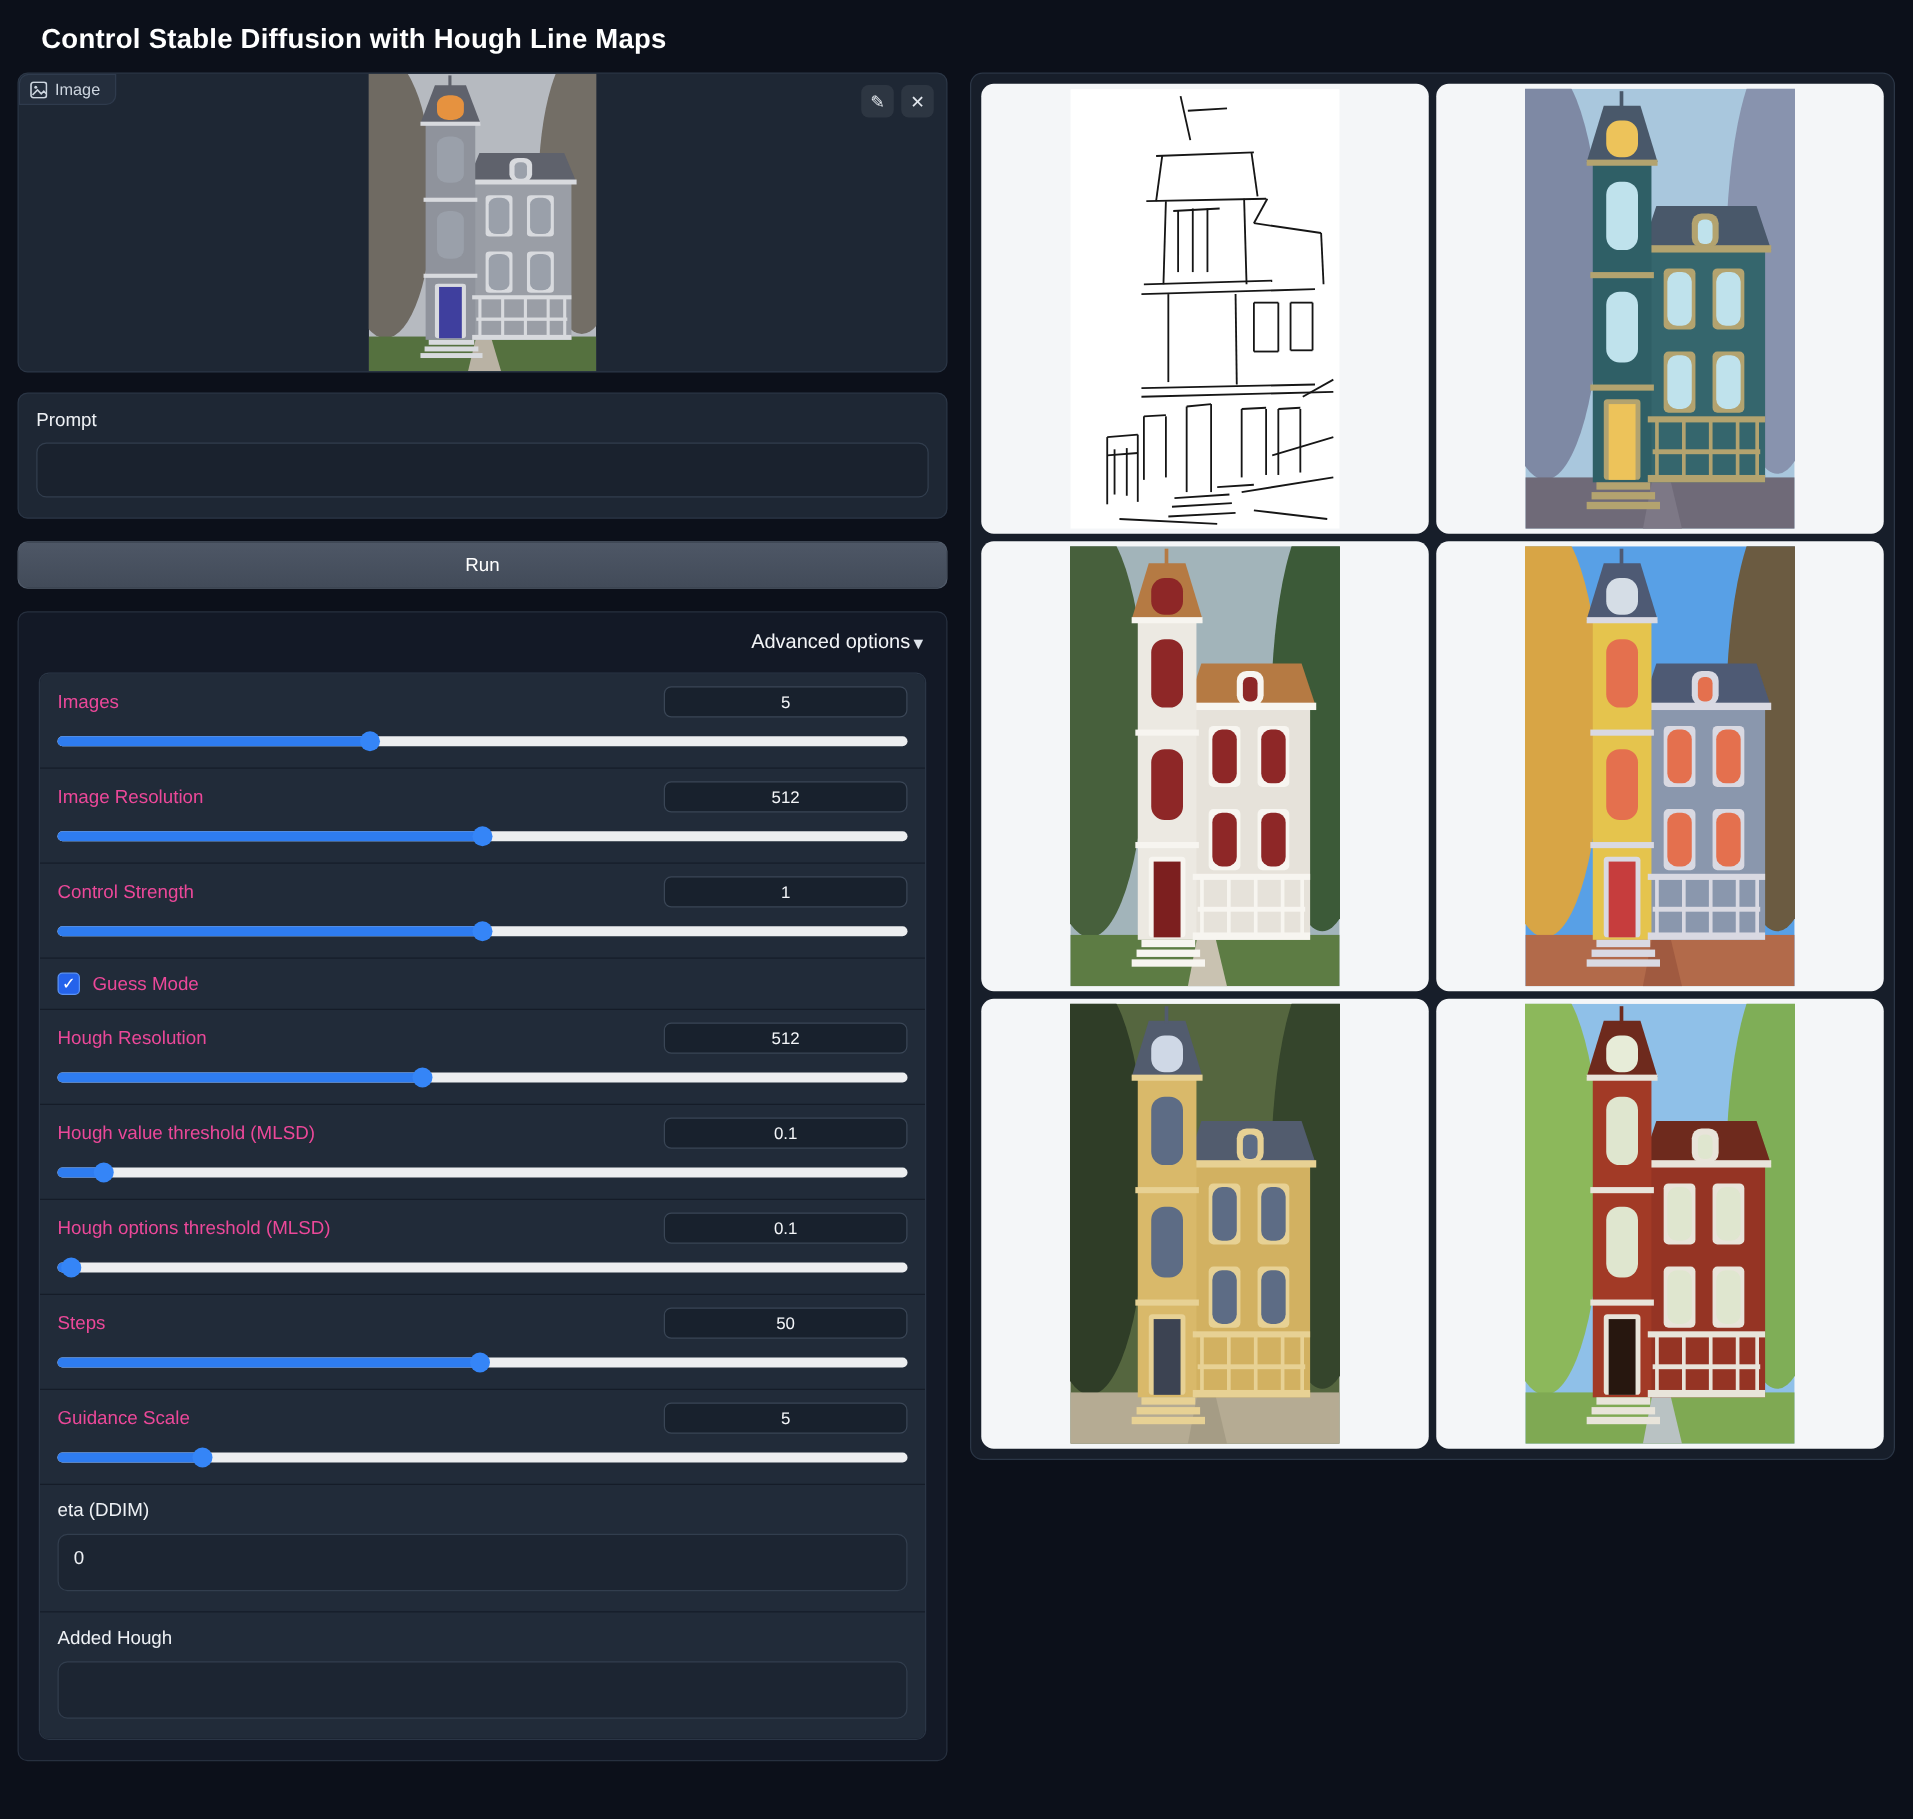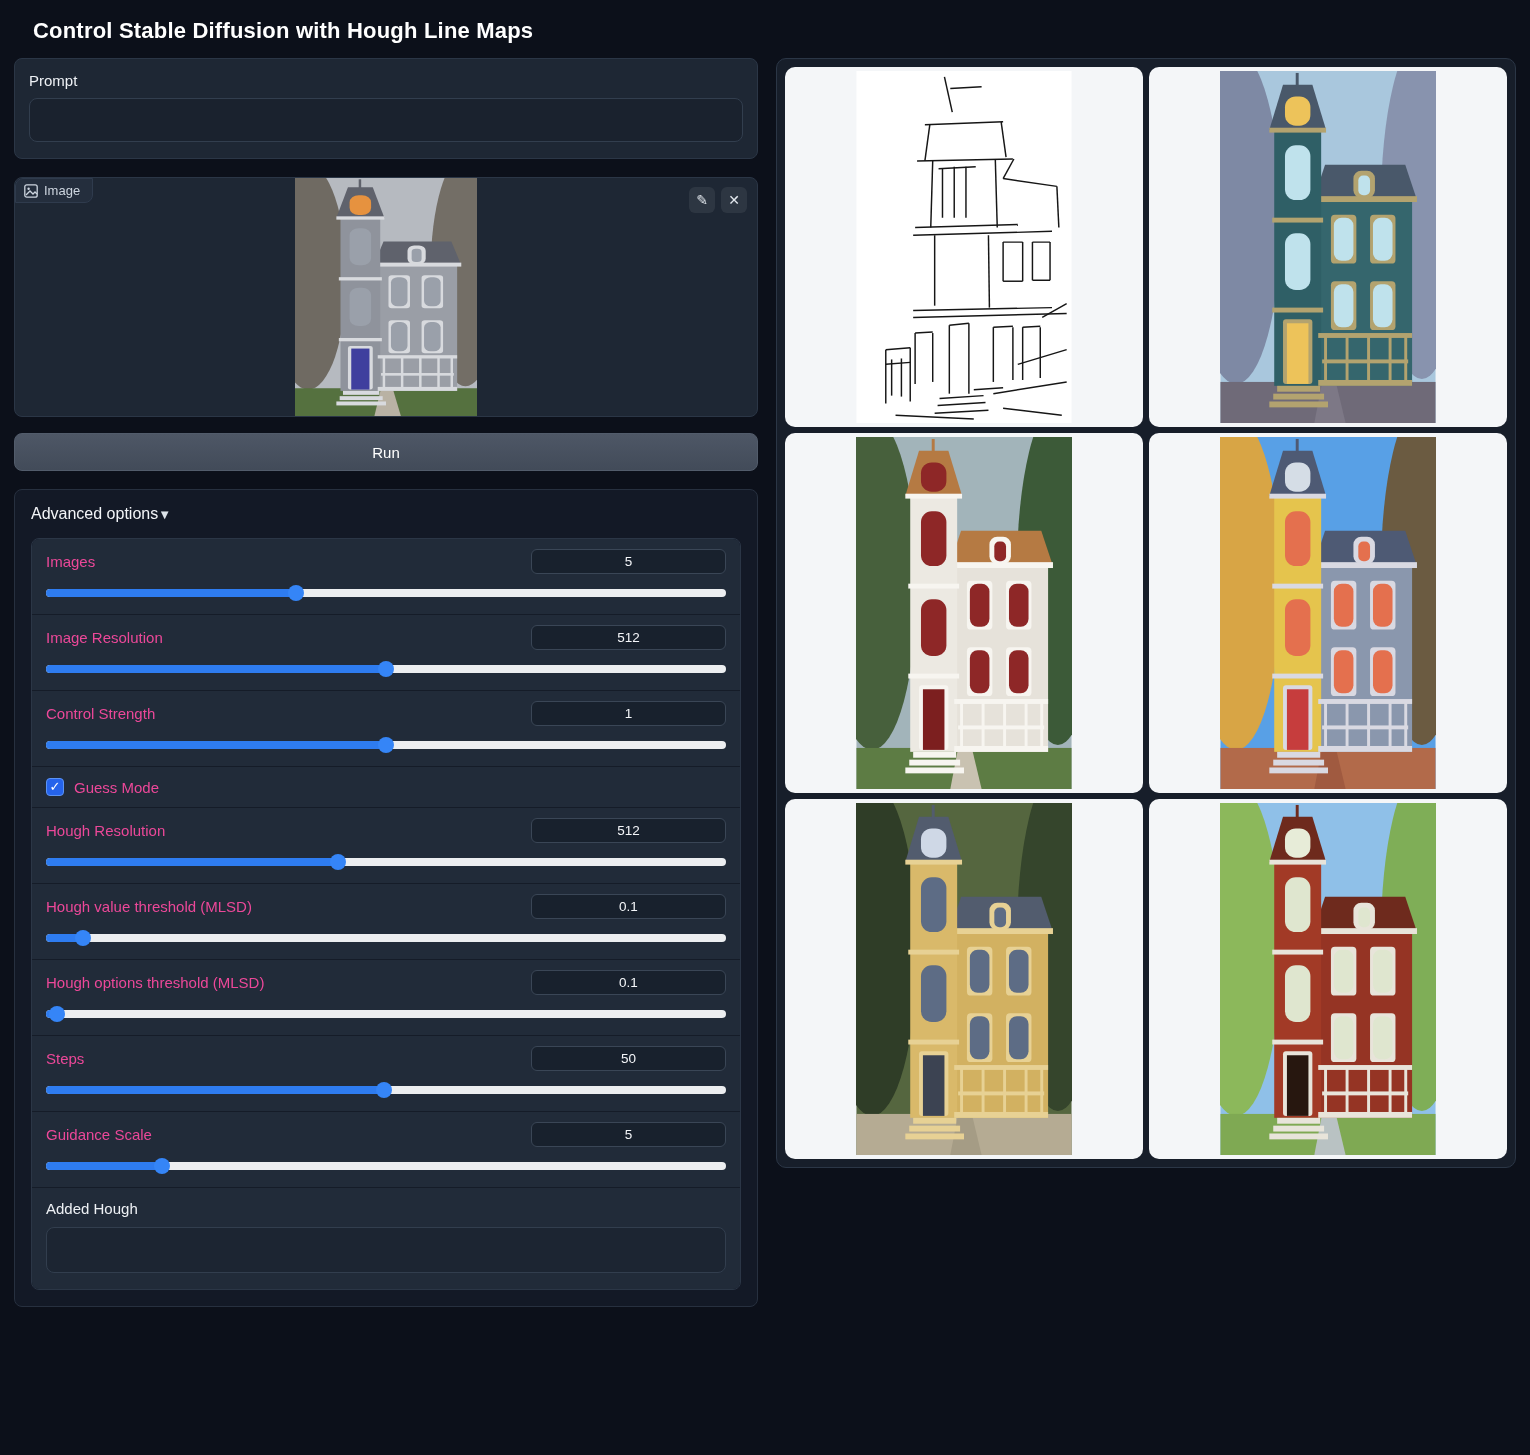--- a/index.html
+++ b/index.html
@@ -36,21 +36,21 @@
     color:#eef1f5; font-size:15px; font-family:"Liberation Sans",sans-serif; padding:10px 12px; resize:none; display:block; }
   .textbox.h1line { height:44px; }
 
   
   .run-btn { width:100%; height:38px; margin-bottom:18px; border:1px solid #525c6b; border-radius:8px;
     background:linear-gradient(#4e5observ766, #424b59); background:linear-gradient(#4e5766,#424b59);
     color:#ffffff; font-size:15px; font-weight:400; font-family:"Liberation Sans",sans-serif; cursor:pointer; }
 
   
   .accordion { background:#131926; border:1px solid #27303f; border-radius:8px; padding:0 0 16px 0; }
-  .acc-header { display:flex; align-items:center; justify-content:flex-start; padding:15px 16px 13px 16px; cursor:pointer; }
+  .acc-header { display:flex; align-items:center; justify-content:flex-end; padding:15px 16px 13px 16px; cursor:pointer; }
   .acc-title { font-size:16px; color:#f3f5f8; }
   .acc-arrow { font-size:13px; color:#dde3ea; }
 
   .controls-group { margin:2px 16px 0 16px; border:1px solid #2b3646; border-radius:8px; overflow:hidden; }
   .ctrl-row { background:#212b39; padding:10px 14px 13px 14px; border-bottom:1px solid #151c28; }
   .ctrl-row:last-child { border-bottom:none; }
   .ctrl-head { display:flex; align-items:center; justify-content:space-between; margin-bottom:11px; }
   .ctrl-label { font-size:15px; color:#ec4899; }
   .value-box { background:rgba(10,14,22,.35); border:1px solid #3a4656; border-radius:6px; color:#f4f6f9;
     font-size:13.5px; font-family:"Liberation Sans",sans-serif; text-align:center; padding:4px 8px; min-width:78px; }
@@ -79,25 +79,20 @@
 </style>
 </head>
 <body>
 
 <div class="page">
   <h1 class="app-title">Control Stable Diffusion with Hough Line Maps</h1>
 
   <div class="main">
 
     <div class="left-col">
-
-      <div class="panel prompt-panel">
-        <label class="field-label">Prompt</label>
-        <textarea class="textbox h1line" placeholder="" style=""></textarea>
-      </div>
 
       <div class="panel image-panel">
         <div class="block-label">
           <svg width="14" height="14" viewBox="0 0 14 14">
             <rect x="0.8" y="0.8" width="12.4" height="12.4" rx="2" fill="none" stroke="#cdd5df" stroke-width="1.3"></rect>
             <circle cx="4.6" cy="4.8" r="1.2" fill="#cdd5df"></circle>
             <path d="M2 11 L6 7 L9 10 L11 8 L13 10" fill="none" stroke="#cdd5df" stroke-width="1.3"></path>
           </svg>
           <span>Image</span>
         </div>
@@ -142,20 +137,25 @@
             <rect x="104" y="295" width="88" height="4" fill="#d8dade"></rect>
             <rect x="106" y="270" width="3" height="50" fill="#d8dade"></rect>
             <rect x="128" y="270" width="3" height="50" fill="#d8dade"></rect>
             <rect x="150" y="270" width="3" height="50" fill="#d8dade"></rect>
             <rect x="172" y="270" width="3" height="50" fill="#d8dade"></rect>
             <rect x="188" y="270" width="3" height="50" fill="#d8dade"></rect>
             <rect x="100" y="316" width="96" height="6" fill="#d8dade"></rect>
           </svg>
       </div>
 
+      <div class="panel prompt-panel">
+        <label class="field-label">Prompt</label>
+        <textarea class="textbox h1line" placeholder="" style=""></textarea>
+      </div>
+
       <button class="run-btn">Run</button>
 
       <div class="accordion">
         <div class="acc-header">
           <span class="acc-title">Advanced options</span>
           <span class="acc-arrow">▼</span>
         </div>
         <div class="controls-group" id="controls-group">
             <div class="ctrl-row">
               <div class="ctrl-head">
@@ -241,20 +241,24 @@
             <div class="ctrl-row">
               <div class="ctrl-head">
                 <span class="ctrl-label">Guidance Scale</span>
                 <input class="value-box" value="5" style="">
               </div>
               <div class="slider">
                 <div class="track"></div>
                 <div class="fill" style="width:17.1%"></div>
                 <div class="handle" style="left:calc(17.1% - 8px)"></div>
               </div>
+            </div>
+            <div class="ctrl-row text-row">
+              <label class="field-label">eta (DDIM)</label>
+              <textarea class="textbox" style="">0</textarea>
             </div>
             <div class="ctrl-row text-row">
               <label class="field-label">Added Hough</label>
               <textarea class="textbox" style=""></textarea>
             </div>
           </div>
       </div>
     </div>
 
     <div class="right-col">

